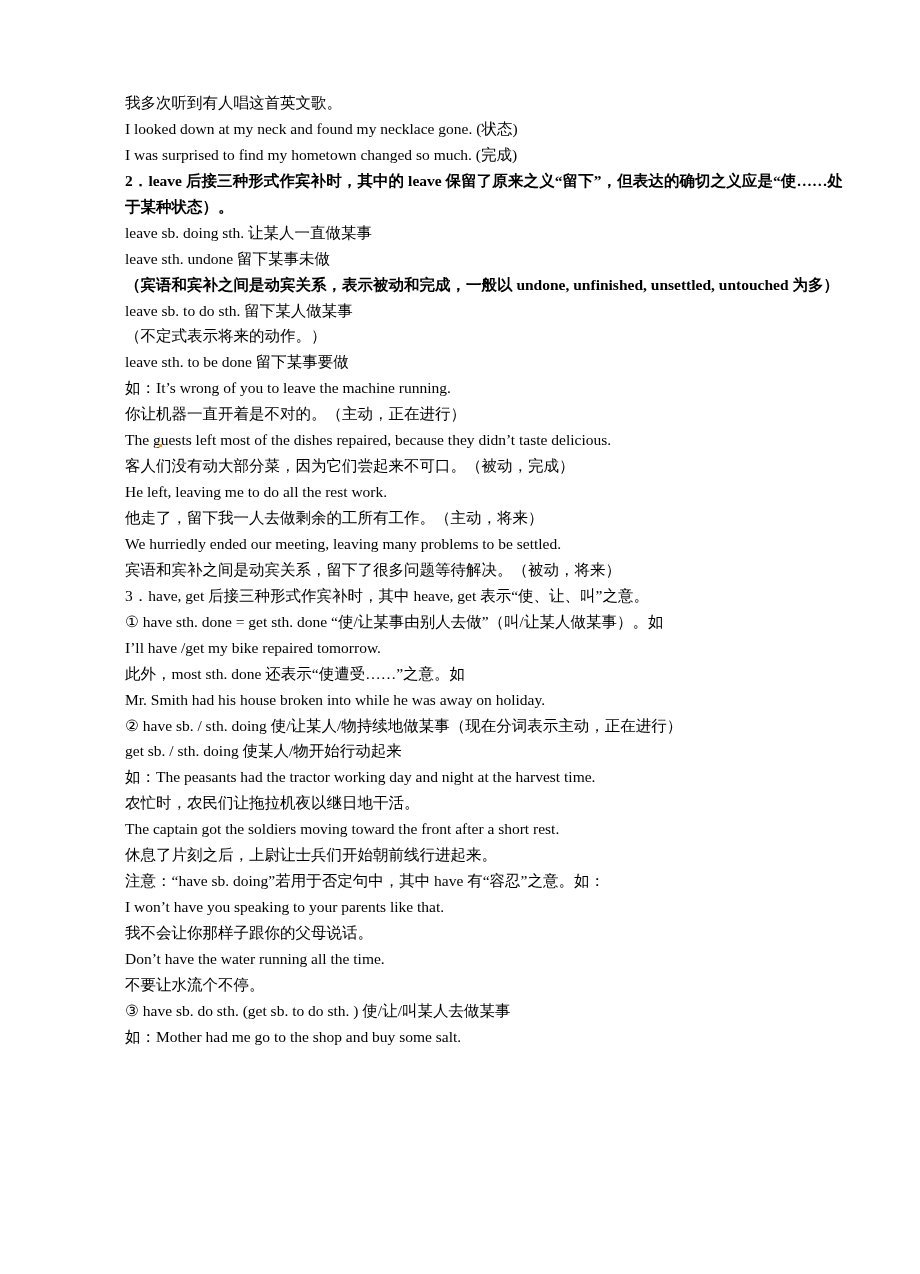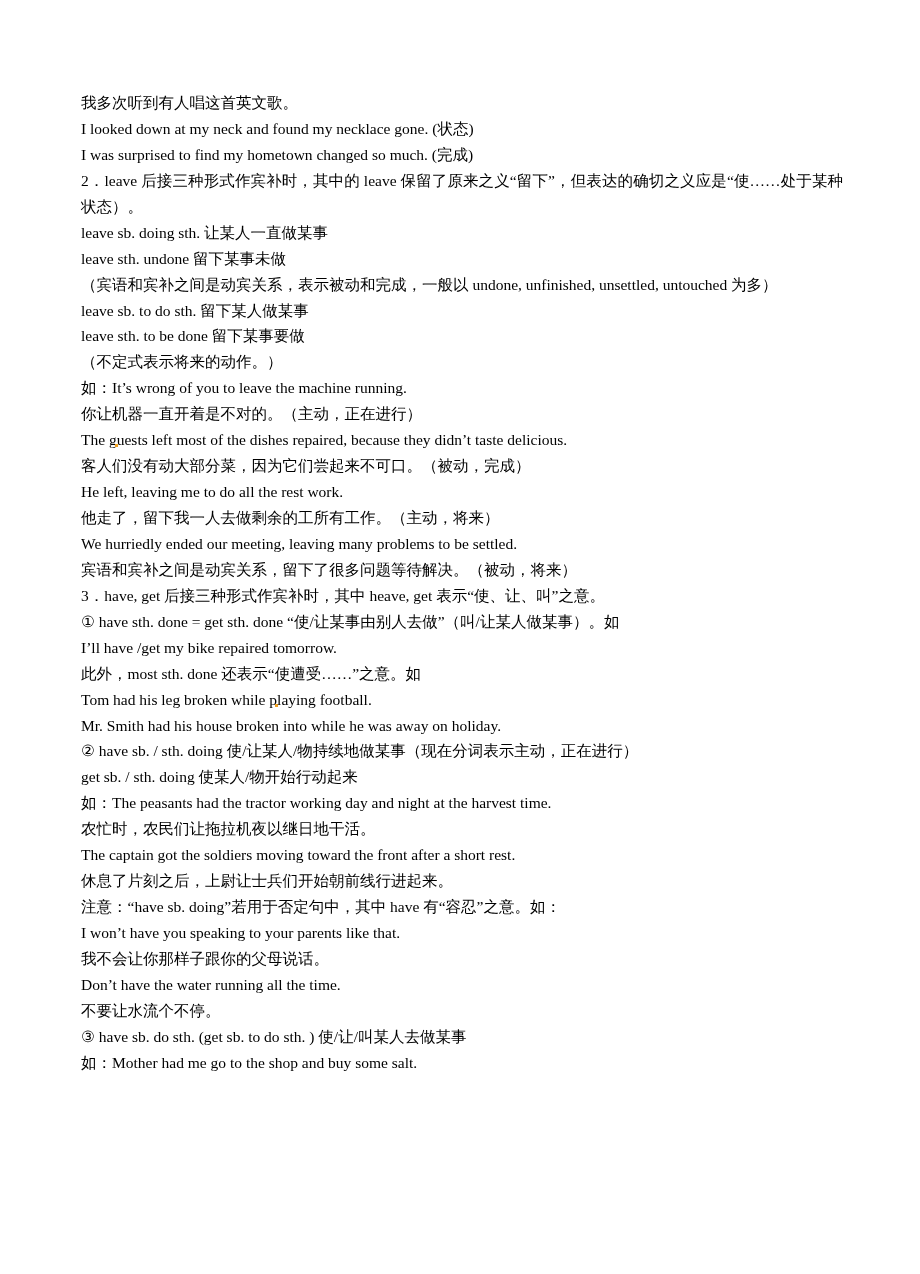--- a/index.html
+++ b/index.html
@@ -20,26 +20,28 @@
       left: 81px;
       top: 90px;
       width: 762px;
     }
     .line {
       font-size: 15.5px;
       line-height: 25.95px;
       height: 25.95px;
       white-space: nowrap;
       letter-spacing: 0;
+      margin-left: 44px;
     }
     .line.wrap {
       white-space: normal;
       height: auto;
       text-align: justify;
       text-align-last: left;
+      font-weight: bold;
     }
     .dot-mark {
       display: inline-block;
       width: 3px;
       height: 3px;
       background: #f0a020;
       vertical-align: -2px;
       margin-left: -2px;
       margin-right: -1px;
     }
@@ -49,35 +51,34 @@
 
 <div class="page">
   <div class="line">我多次听到有人唱这首英文歌。</div>
   <div class="line">I looked down at my neck and found my necklace gone. (状态)</div>
   <div class="line">I was surprised to find my hometown changed so much. (完成)</div>
   <div class="line wrap">2．leave  后接三种形式作宾补时，其中的 leave  保留了原来之义“留下”，但表达的确切之义应是“使……处于某种状态）。</div>
   <div class="line">leave sb. doing sth.  让某人一直做某事</div>
   <div class="line">leave sth. undone  留下某事未做</div>
   <div class="line wrap">（宾语和宾补之间是动宾关系，表示被动和完成，一般以 undone, unfinished, unsettled, untouched  为多）</div>
   <div class="line">leave sb. to do sth.  留下某人做某事</div>
+  <div class="line">（不定式表示将来的动作。）</div>
   <div class="line">leave sth. to be done  留下某事要做</div>
-  <div class="line">（不定式表示将来的动作。）</div>
   <div class="line">如：It’s wrong of you to leave the machine running.</div>
   <div class="line">你让机器一直开着是不对的。（主动，正在进行）</div>
   <div class="line"><span>The g</span><span class="dot-mark" style="background: rgb(240, 160, 32);"></span><span>uests left most of the dishes repaired, because they didn’t taste delicious.</span></div>
   <div class="line">客人们没有动大部分菜，因为它们尝起来不可口。（被动，完成）</div>
   <div class="line">He left, leaving me to do all the rest work.</div>
   <div class="line">他走了，留下我一人去做剩余的工所有工作。（主动，将来）</div>
   <div class="line">We hurriedly ended our meeting, leaving many problems to be settled.</div>
   <div class="line">宾语和宾补之间是动宾关系，留下了很多问题等待解决。（被动，将来）</div>
   <div class="line">3．have, get  后接三种形式作宾补时，其中 heave, get  表示“使、让、叫”之意。</div>
   <div class="line">①  have sth. done = get sth. done “使/让某事由别人去做”（叫/让某人做某事）。如</div>
   <div class="line">I’ll have /get my bike repaired tomorrow.</div>
   <div class="line">此外，most sth. done  还表示“使遭受……”之意。如</div>
-  <div class="line"><span>Tom had his leg broken while p</span><span class="dot-mark" style="background: rgb(240, 160, 32);"></span><span>laying football.</span></div>
   <div class="line">Mr. Smith had his house broken into while he was away on holiday.</div>
   <div class="line">②  have sb. / sth. doing  使/让某人/物持续地做某事（现在分词表示主动，正在进行）</div>
   <div class="line">get sb. / sth. doing  使某人/物开始行动起来</div>
   <div class="line">如：The peasants had the tractor working day and night at the harvest time.</div>
   <div class="line">农忙时，农民们让拖拉机夜以继日地干活。</div>
   <div class="line">The captain got the soldiers moving toward the front after a short rest.</div>
   <div class="line">休息了片刻之后，上尉让士兵们开始朝前线行进起来。</div>
   <div class="line">注意：“have sb. doing”若用于否定句中，其中 have  有“容忍”之意。如：</div>
   <div class="line">I won’t have you speaking to your parents like that.</div>
   <div class="line">我不会让你那样子跟你的父母说话。</div>

